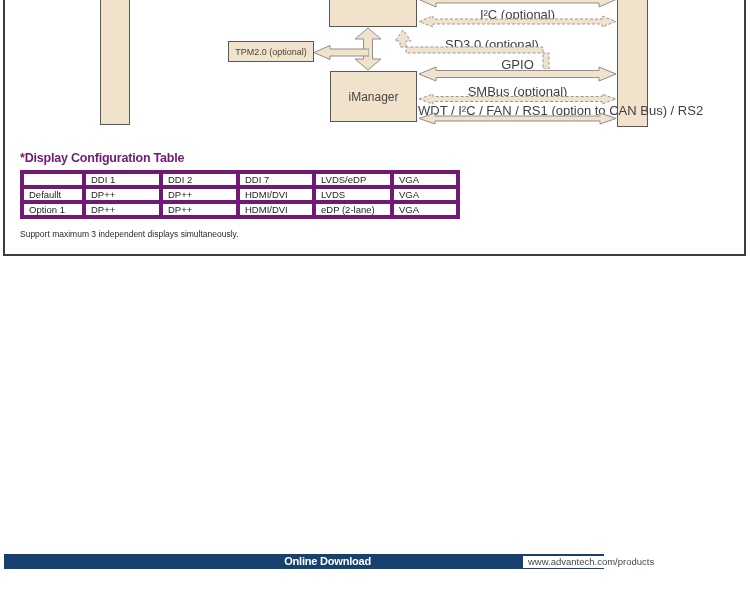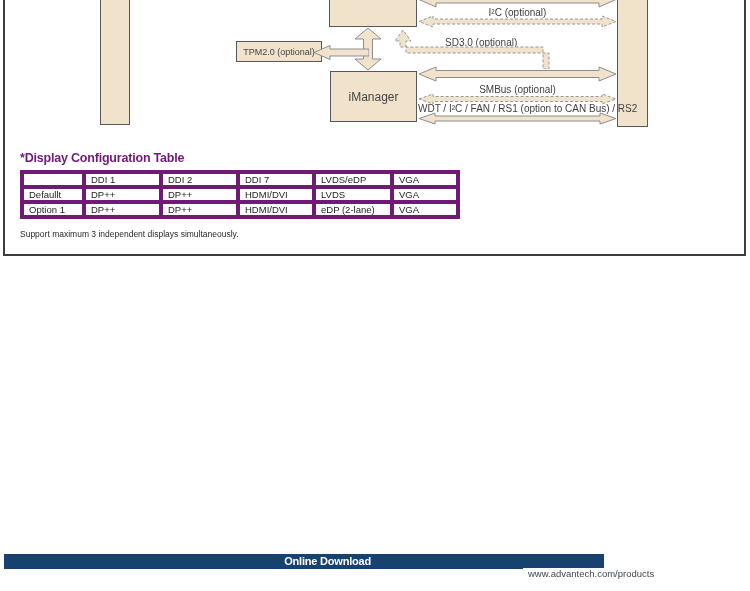--- a/index.html
+++ b/index.html
@@ -16,25 +16,25 @@
   
   .block {
     position:absolute; background:#f1e3cb; border:1.5px solid #58585a;
     display:flex; align-items:center; justify-content:center;
     color:#454547; text-align:center;
   }
   .block.cut { border-top:none; }
   .blk-left   { left:100px; top:-12px; width:30px; height:137px; }
   .blk-top    { left:329px; top:-14px; width:88px;  height:41px; }
   .blk-right  { left:617px; top:-12px; width:31px; height:139px; }
-  .blk-tpm    { left:228px; top:41px;  width:86px;  height:21px; font-size:9px;margin-left:8px; }
+  .blk-tpm    { left:228px; top:41px;  width:86px;  height:21px; font-size:9px; }
   .blk-iman   { left:330px; top:71px;  width:87px;  height:51px; font-size:12px; }
   svg.arrow { position:absolute; display:block; }
   .bus-label {
-    position:absolute; font-size:10px; color:#3f3f41; white-space:nowrap;
+    position:absolute; font-size:13px; color:#3f3f41; white-space:nowrap;
   }
   .bus-label.centered { left:418px; width:199px; text-align:center; }
   
   .dct-title {
     position:absolute; left:20px; top:151px; font-size:12.5px; font-weight:bold;
     color:#701a75; letter-spacing:-0.2px;
   }
   table.dct {
     position:absolute; left:20px; top:170px; width:436px;
     border-collapse:collapse; table-layout:fixed;
@@ -51,21 +51,21 @@
   .footer-bar {
     position:absolute; left:4px; top:554px; width:600px; height:15px;
     background:#17416f;
   }
   .footer-label {
     position:absolute; right:233px; top:1px; font-size:11px; font-weight:bold;
     color:#ffffff; letter-spacing:-0.2px; white-space:nowrap;
   }
   .footer-urlbox {
     position:absolute; left:519px; top:1.5px; width:191px; height:12px;
-    background:#ffffff; display:flex; align-items:center;margin-top:12px;
+    background:#ffffff; display:flex; align-items:center;
   }
   .footer-url {
     font-size:9.5px; color:#3e4a54; padding-left:5px; white-space:nowrap;
   }
 </style>
 </head>
 <body>
 
 <div class="page">
 
@@ -97,20 +97,21 @@
   <div class="bus-label centered" style="top:6.5px;">I²C (optional)</div>
   <svg class="arrow" style="left:418px; top:15px;" width="199" height="13" viewBox="0 0 199 13">
     <path d="M1,6.5 L15,1 L15,4 L184,4 L184,1 L198,6.5 L184,12 L184,9 L15,9 L15,12 Z" fill="#f1e3cb" stroke="#97969a" stroke-width="1" stroke-dasharray="3,2"></path>
   </svg>
 
   <div class="bus-label" style="left:445px; top:37px;">SD3.0 (optional)</div>
   <svg class="arrow" style="left:393px; top:29px;" width="162" height="40" viewBox="0 0 162 40">
     <path d="M10,1 L2,12 L7,12 L7,18 L150,18 L150,40 L156,40 L156,24 L13,24 L13,12 L18,12 Z" fill="#f1e3cb" stroke="#97969a" stroke-width="1" stroke-dasharray="3,2"></path>
   </svg>
 
+  <div class="bus-label centered" style="top:57px;">GPIO</div>
   <svg class="arrow" style="left:418px; top:66px;" width="199" height="16" viewBox="0 0 199 16">
     <path d="M1,8 L18,1 L18,4.5 L181,4.5 L181,1 L198,8 L181,15 L181,11.5 L18,11.5 L18,15 Z" fill="#f1e3cb" stroke="#8e8d90" stroke-width="1"></path>
   </svg>
 
   <div class="bus-label centered" style="top:83.5px;">SMBus (optional)</div>
   <svg class="arrow" style="left:418px; top:93px;" width="199" height="12" viewBox="0 0 199 12">
     <path d="M1,6 L15,1 L15,3.5 L184,3.5 L184,1 L198,6 L184,11 L184,8.5 L15,8.5 L15,11 Z" fill="#f1e3cb" stroke="#97969a" stroke-width="1" stroke-dasharray="3,2"></path>
   </svg>
 
   <div class="bus-label centered" style="top:103px;">WDT / I²C / FAN / RS1 (option to CAN Bus) / RS2</div>

